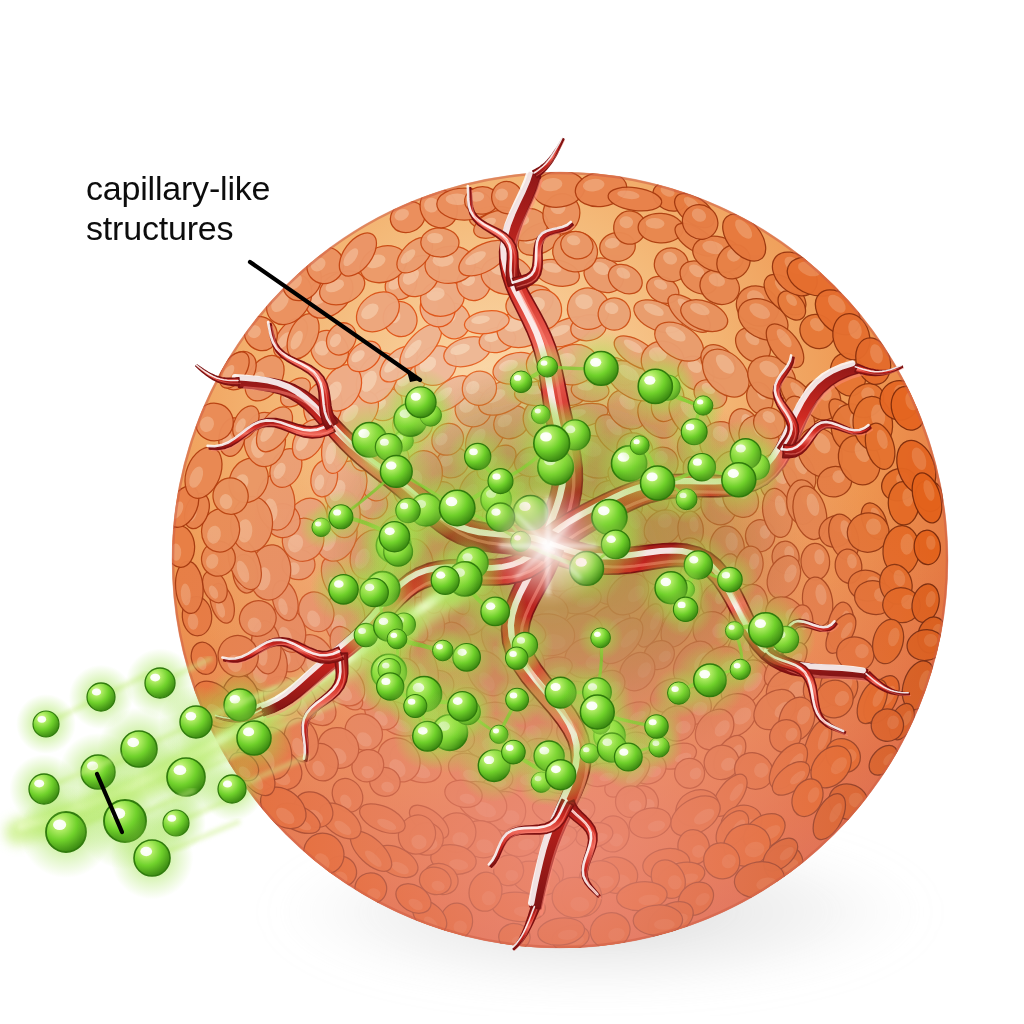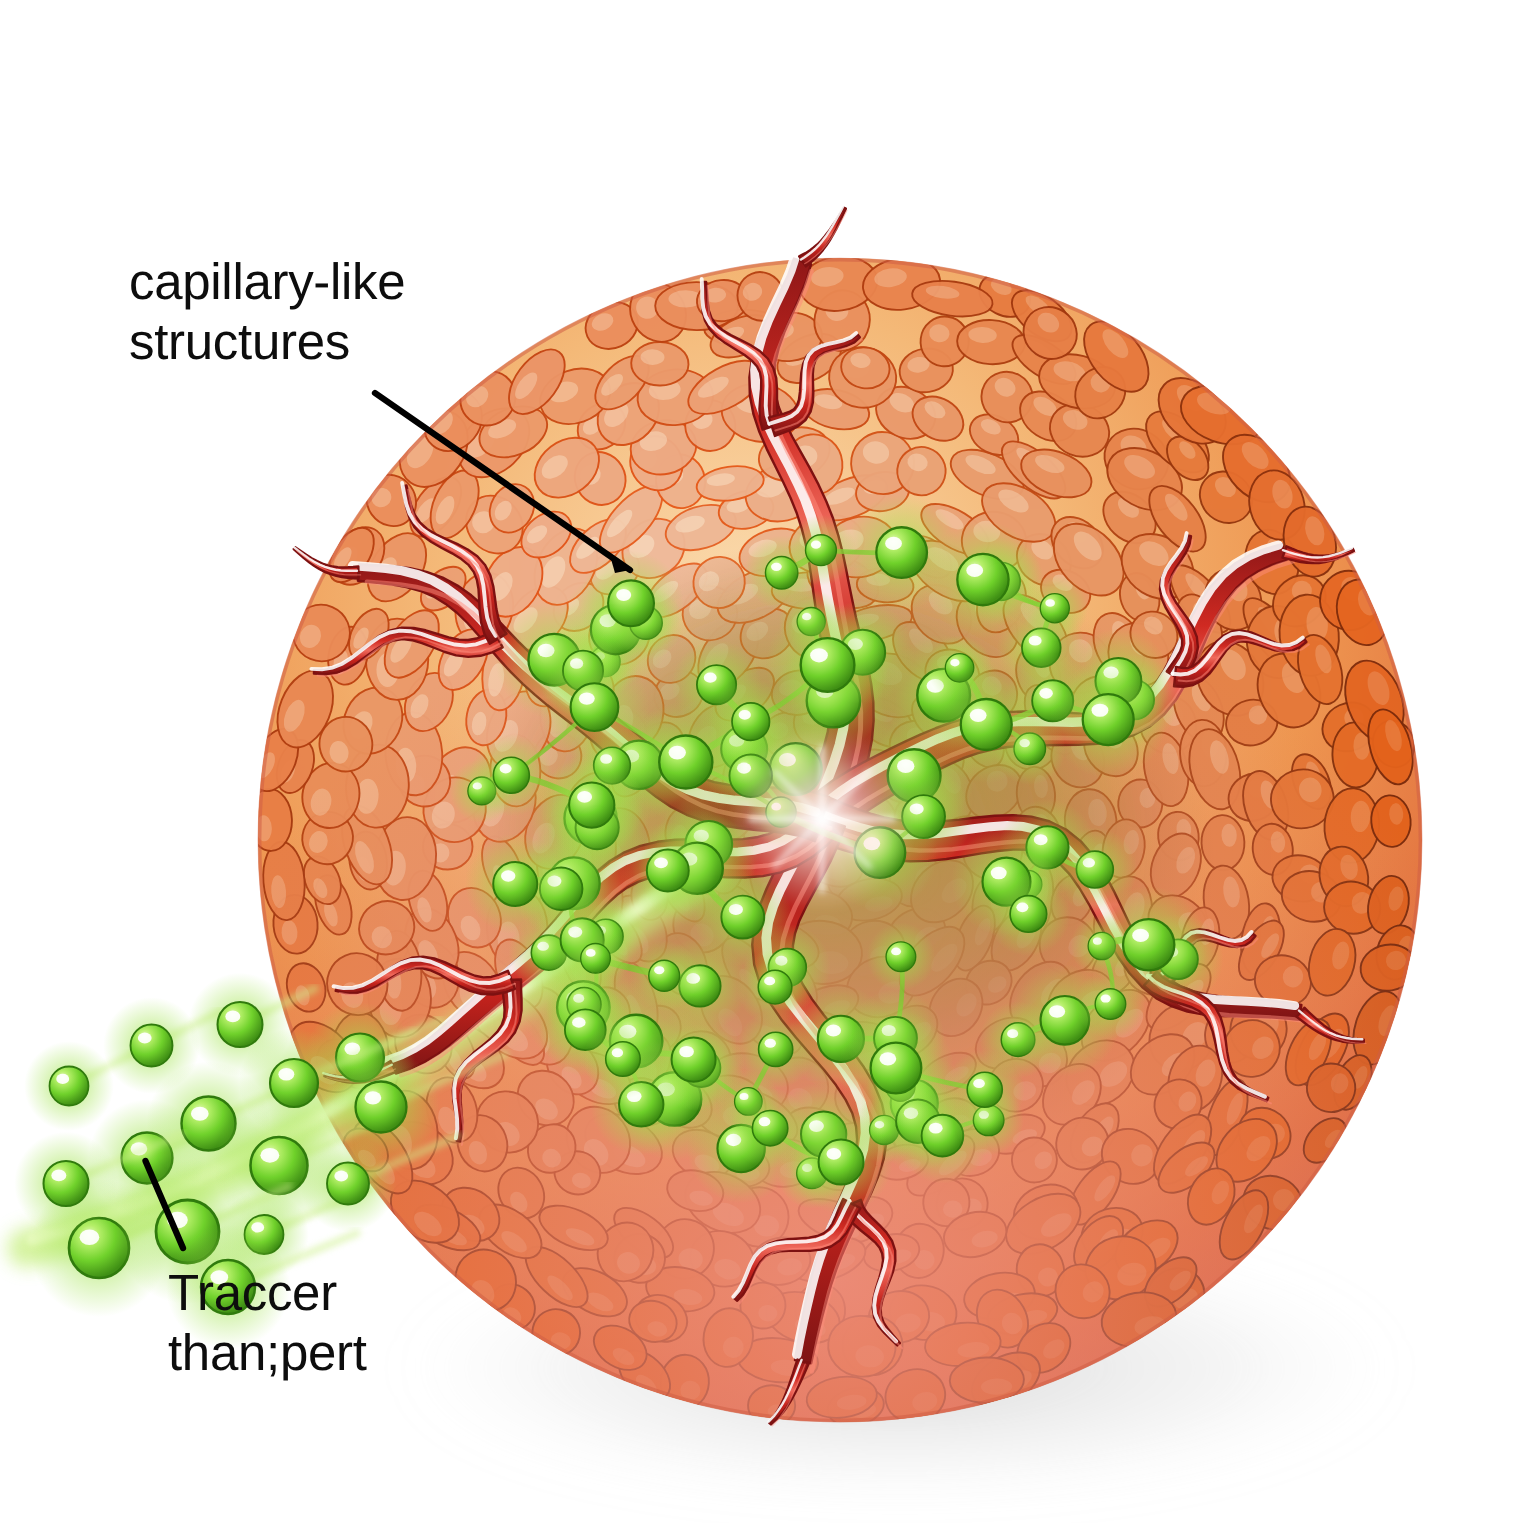--- a/index.html
+++ b/index.html
@@ -1577,15 +1577,13 @@
       <line x1="250" y1="230" x2="420" y2="348" stroke="#000000" stroke-width="4.2" stroke-linecap="round"></line>
       <polygon points="420,348 406,336 410,350" fill="#000000"></polygon>
     </g>
     <g>
       <line x1="122" y1="800" x2="97" y2="742" stroke="#000000" stroke-width="4.2" stroke-linecap="round"></line>
     </g>
   </svg>
 
   <div class="lbl" id="lbl-cap">capillary-like
 structures</div>
-  <div class="lbl" id="lbl-tra">Traccer
-than;pert</div>
 </div>
 
 </body></html>

